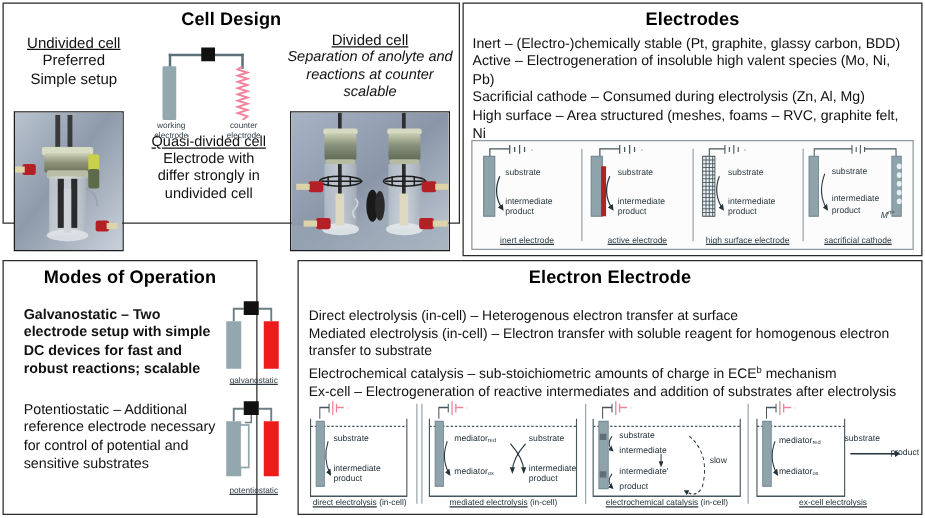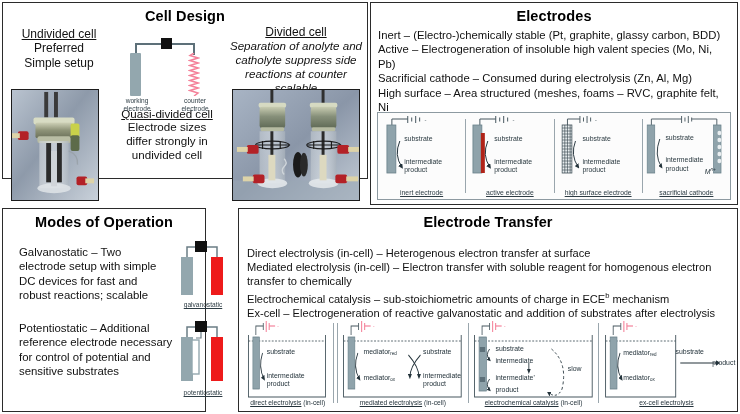--- a/index.html
+++ b/index.html
@@ -59,21 +59,21 @@
   .dsep{width:1px;background:#9aa6ad;margin:6px 0;}
   .dcap{
     position:absolute;left:0;right:0;bottom:3px;text-align:center;
     font-size:6.8px;color:#2d3c44;text-decoration:underline;white-space:nowrap;
   }
   .dlabel{position:absolute;font-size:6.9px;line-height:8px;color:#2a3940;}
 
   
   #modes{left:2px;top:208px;width:204px;height:204px;}
   #modes .para{margin:0 8px;font-size:11.4px;line-height:14.3px;}
-  #modes .p1{position:absolute;left:8px;top:36px;width:150px;}
+  #modes .p1{position:absolute;left:8px;top:36px;width:150px;font-weight:bold;}
   #modes .p2{position:absolute;left:8px;top:112px;width:160px;}
   .mini-sch{position:absolute;}
   .mini-cap{
     position:absolute;font-size:6.6px;color:#2d3c44;text-decoration:underline;
     text-align:center;white-space:nowrap;
   }
 
   
   #etrans{left:238px;top:208px;width:500px;height:204px;}
   #etrans .txtblock{margin:16px 8px;}
@@ -167,29 +167,28 @@
         <div class="sch-lbl" style="left:0px;top:66px;width:40px;">
           <span>working</span><br>
           <span>electrode</span>
         </div>
         <div class="sch-lbl" style="left:57px;top:66px;width:42px;">
           <span>counter</span><br>
           <span>electrode</span>
         </div>
       </div>
       <div class="hdr">Quasi-divided cell</div>
-      <div class="ln">Electrode sizes</div>
+      <div class="ln">Electrode with</div>
       <div class="ln">differ strongly in</div>
       <div class="ln">undivided cell</div>
     </div>
 
     <div class="cd-col-right">
       <div class="hdr">Divided cell</div>
       <div class="ln">Separation of anolyte and</div>
-      <div class="ln">catholyte suppress side</div>
       <div class="ln">reactions at counter scalable</div>
     </div>
 
     <div class="photo" id="photo-divided">
       <svg width="100%" height="100%" viewBox="0 0 128 112" preserveAspectRatio="none">
         <defs>
           <linearGradient id="bgD" x1="0" y1="0" x2="1" y2="1">
             <stop offset="0" stop-color="#a8b4c4"></stop>
               <stop offset=".5" stop-color="#8a96a8"></stop>
             <stop offset="1" stop-color="#c3ccd6"></stop>
@@ -384,29 +383,29 @@
         <rect x="20" y="4" width="12" height="11" fill="#111"></rect>
         <rect x="6" y="20" width="12" height="44" fill="#93a7ae"></rect>
         <rect x="17" y="23" width="7" height="34" fill="#ffffff" stroke="#93a7ae" stroke-width="1.4"></rect>
         <rect x="36" y="20" width="12" height="44" fill="#ee1b1b"></rect>
       </svg>
     </div>
     <div class="mini-cap" style="left:166px;top:180px;width:68px;">potentiostatic</div>
   </div>
 
   <div class="panel" id="etrans">
-    <div class="panel-title">Electrode Transfer</div>
+    <div class="panel-title">Electron Electrode</div>
     <div class="txtblock">
       <div class="body-line">Direct electrolysis (in-cell) – Heterogenous electron transfer at surface</div>
       <div class="body-line">Mediated electrolysis (in-cell) – Electron transfer with soluble reagent for homogenous electron</div>
-      <div class="body-line">transfer to chemically</div>
+      <div class="body-line">transfer to substrate</div>
       <div class="body-line">
         <span id="et4a">Electrochemical catalysis – sub-stoichiometric amounts of charge in ECE</span><sup>b</sup> mechanism
       </div>
-      <div class="body-line">Ex-cell – Electrogeneration of reactive galvanostatic and addition of substrates after electrolysis</div>
+      <div class="body-line">Ex-cell – Electrogeneration of reactive intermediates and addition of substrates after electrolysis</div>
     </div>
 
     <div class="et-strip">
 
       <div class="et-cell">
         <svg width="100%" height="100%" viewBox="0 0 118 88" preserveAspectRatio="none">
           <path d="M16 16 v-9 h10" stroke="#46565e" stroke-width="1.1" fill="none"></path>
           <path d="M26 4 v7" stroke="#46565e" stroke-width="1.1"></path>
           <path d="M30 2 v11 M34 4 v7" stroke="#f4829a" stroke-width="1.4"></path>
           <path d="M34 7 h8" stroke="#f4829a" stroke-width="1.2"></path>

